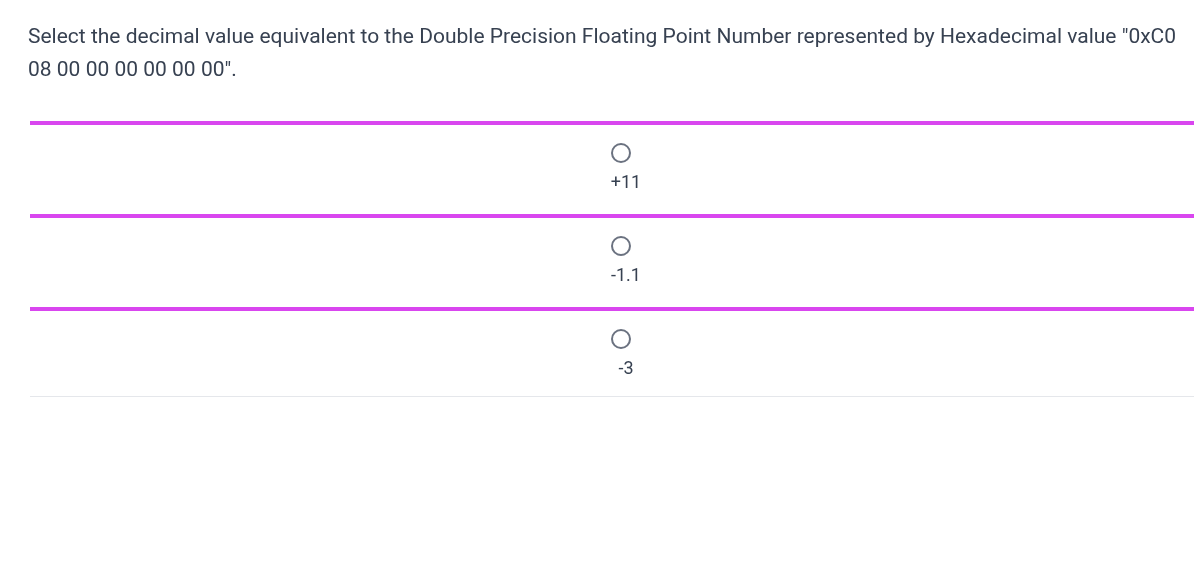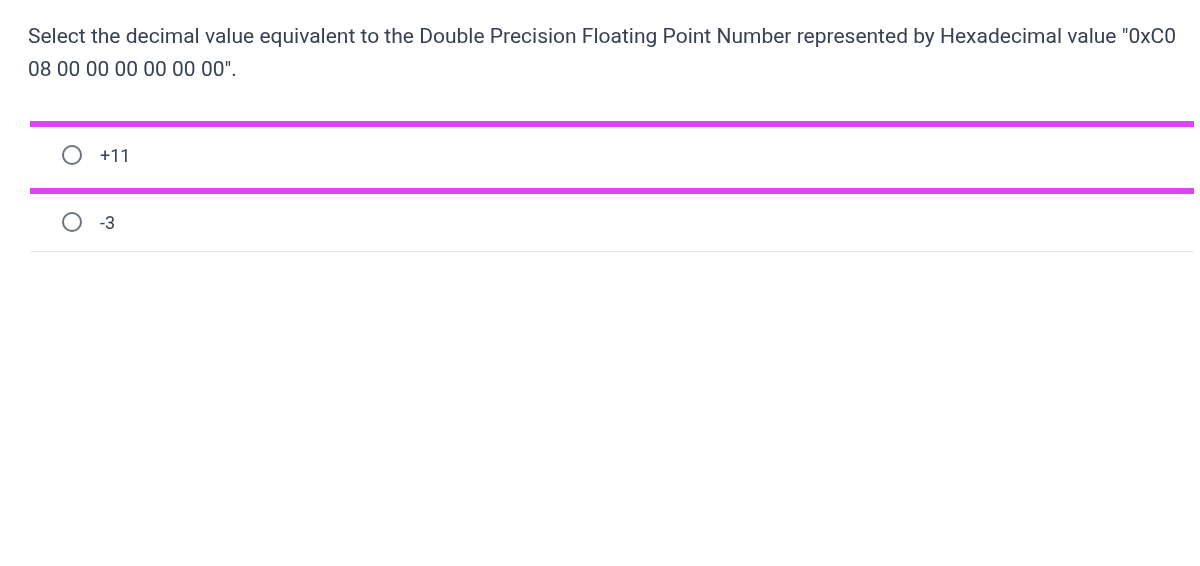--- a/index.html
+++ b/index.html
@@ -20,24 +20,25 @@
       line-height: 1.55;
       margin-bottom: 36px;
       font-weight: 400;
       padding-left: 2px;
     }
     .options-container {
       width: 100%;
     }
     .option-row {
       display: flex;
-      align-items: flex-start;
+      align-items: center;
       padding: 14px 0 14px 28px;
-      border-top: 6px solid #d946ef;
+      border-top: 4px solid #d946ef;
       cursor: pointer;
+      flex-direction: column;
     }
     .option-row:last-child {
       border-bottom: 1px solid #e5e7eb;
     }
     .radio-circle {
       width: 20px;
       height: 20px;
       border: 2px solid #6b7280;
       border-radius: 50%;
       margin-right: 14px;
@@ -55,15 +56,19 @@
 
 <div class="question-text">Select the  decimal value equivalent to the Double Precision Floating Point Number represented by Hexadecimal value  "0xC0 08 00 00 00 00 00 00".</div>
 
 <div class="options-container">
   <div class="option-row">
     <div class="radio-circle"></div>
     <span class="option-label">+11</span>
   </div>
   <div class="option-row">
     <div class="radio-circle"></div>
+    <span class="option-label">-1.1</span>
+  </div>
+  <div class="option-row">
+    <div class="radio-circle"></div>
     <span class="option-label">-3</span>
   </div>
 </div>
 
 </body></html>

